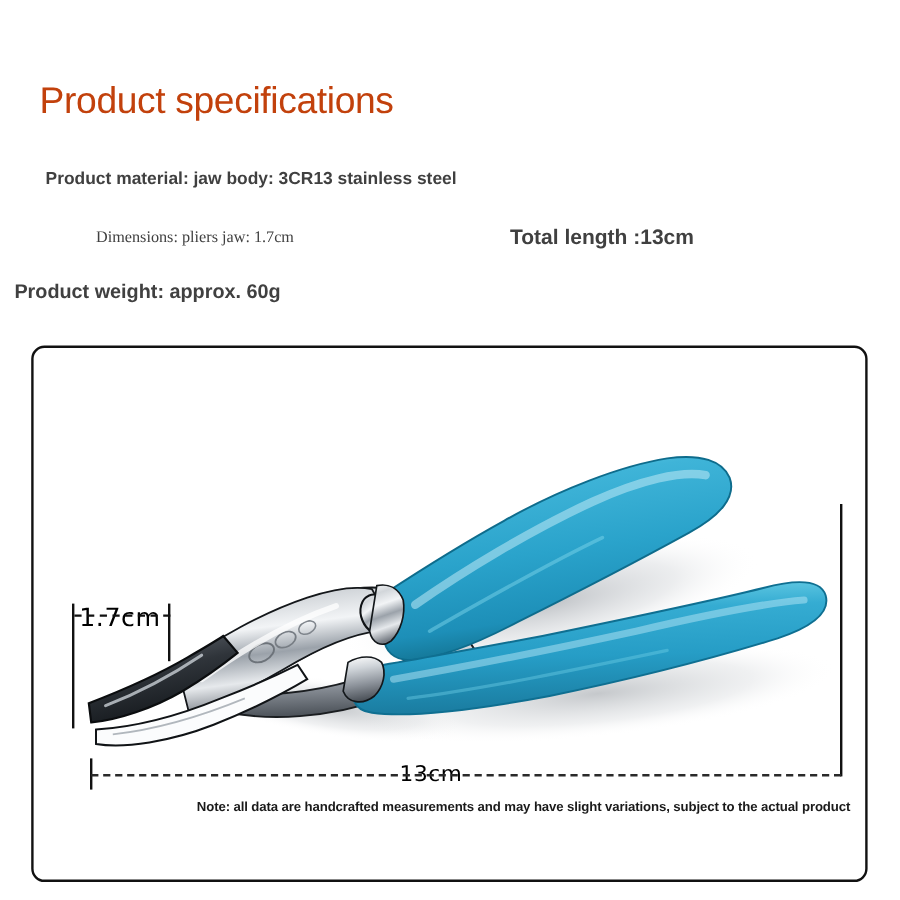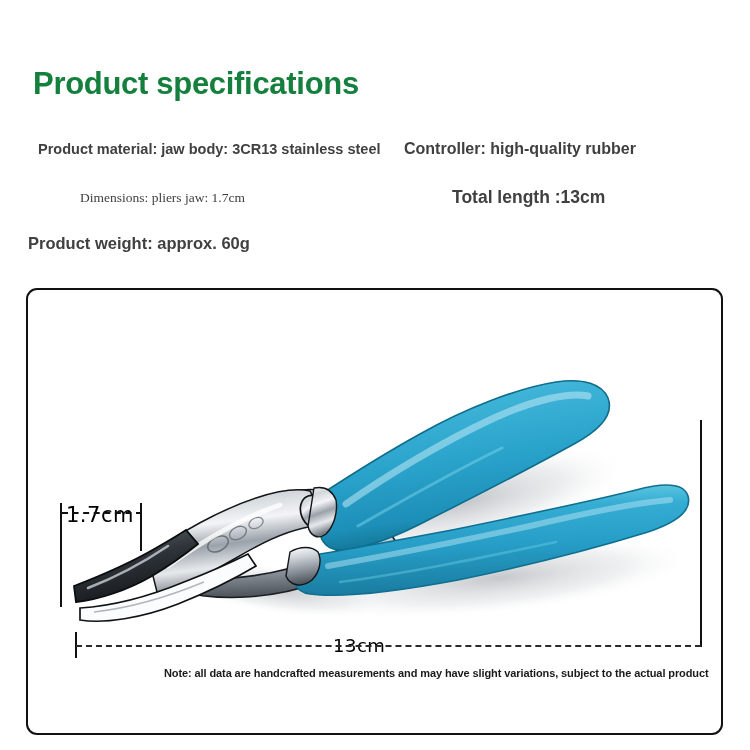--- a/index.html
+++ b/index.html
@@ -16,38 +16,38 @@
     font-family: "Liberation Sans", sans-serif;
     color: #111111;
   }
 
   
   .page-title {
     position: absolute;
     left: 33px;
     top: 66px;
     font-size: 31px;
-    font-weight: bold;
+    font-weight: normal;
     letter-spacing: -0.3px;
-    color: #15803d;
+    color: #c2410c;
     white-space: nowrap;
   }
 
   
   .spec {
     position: absolute;
     white-space: nowrap;
     color: #404040;
   }
   .spec-material   { left: 38px;  top: 141px; font-size: 14.5px; font-weight: bold; }
   .spec-controller { left: 404px; top: 140px; font-size: 16px;   font-weight: bold; }
   .spec-dims       { left: 80px;  top: 190px; font-size: 13.5px; font-weight: normal;
                      font-family: "Liberation Serif", serif; text-align: right; }
-  .spec-total      { left: 425px; top: 187px; font-size: 17.5px; font-weight: bold; margin-left: 27px; }
-  .spec-weight     { left: 28px;  top: 234px; font-size: 16.5px; font-weight: bold; }
+  .spec-total      { left: 425px; top: 187px; font-size: 17.5px; font-weight: bold; }
+  .spec-weight     { left: 12px;  top: 234px; font-size: 16.5px; font-weight: bold; }
 
   
   .panel {
     position: absolute;
     left: 26px;
     top: 288px;
     width: 697px;
     height: 447px;
     border: 2.5px solid #111111;
     border-radius: 11px;
@@ -124,21 +124,20 @@
 </style>
 </head>
 <body>
 
 <div id="page">
 
   <div class="page-title">Product specifications</div>
 
   <div class="spec spec-material">Product material: jaw body: 3CR13 stainless steel</div>
 
-  <div class="spec spec-controller">Controller: high-quality rubber</div>
 
   <div class="spec spec-dims">Dimensions: pliers jaw: 1.7cm</div>
 
   <div class="spec spec-total">Total length :13cm</div>
 
   <div class="spec spec-weight">Product weight: approx. 60g</div>
 
   <div class="panel">
     <div class="figure-stage">
 

